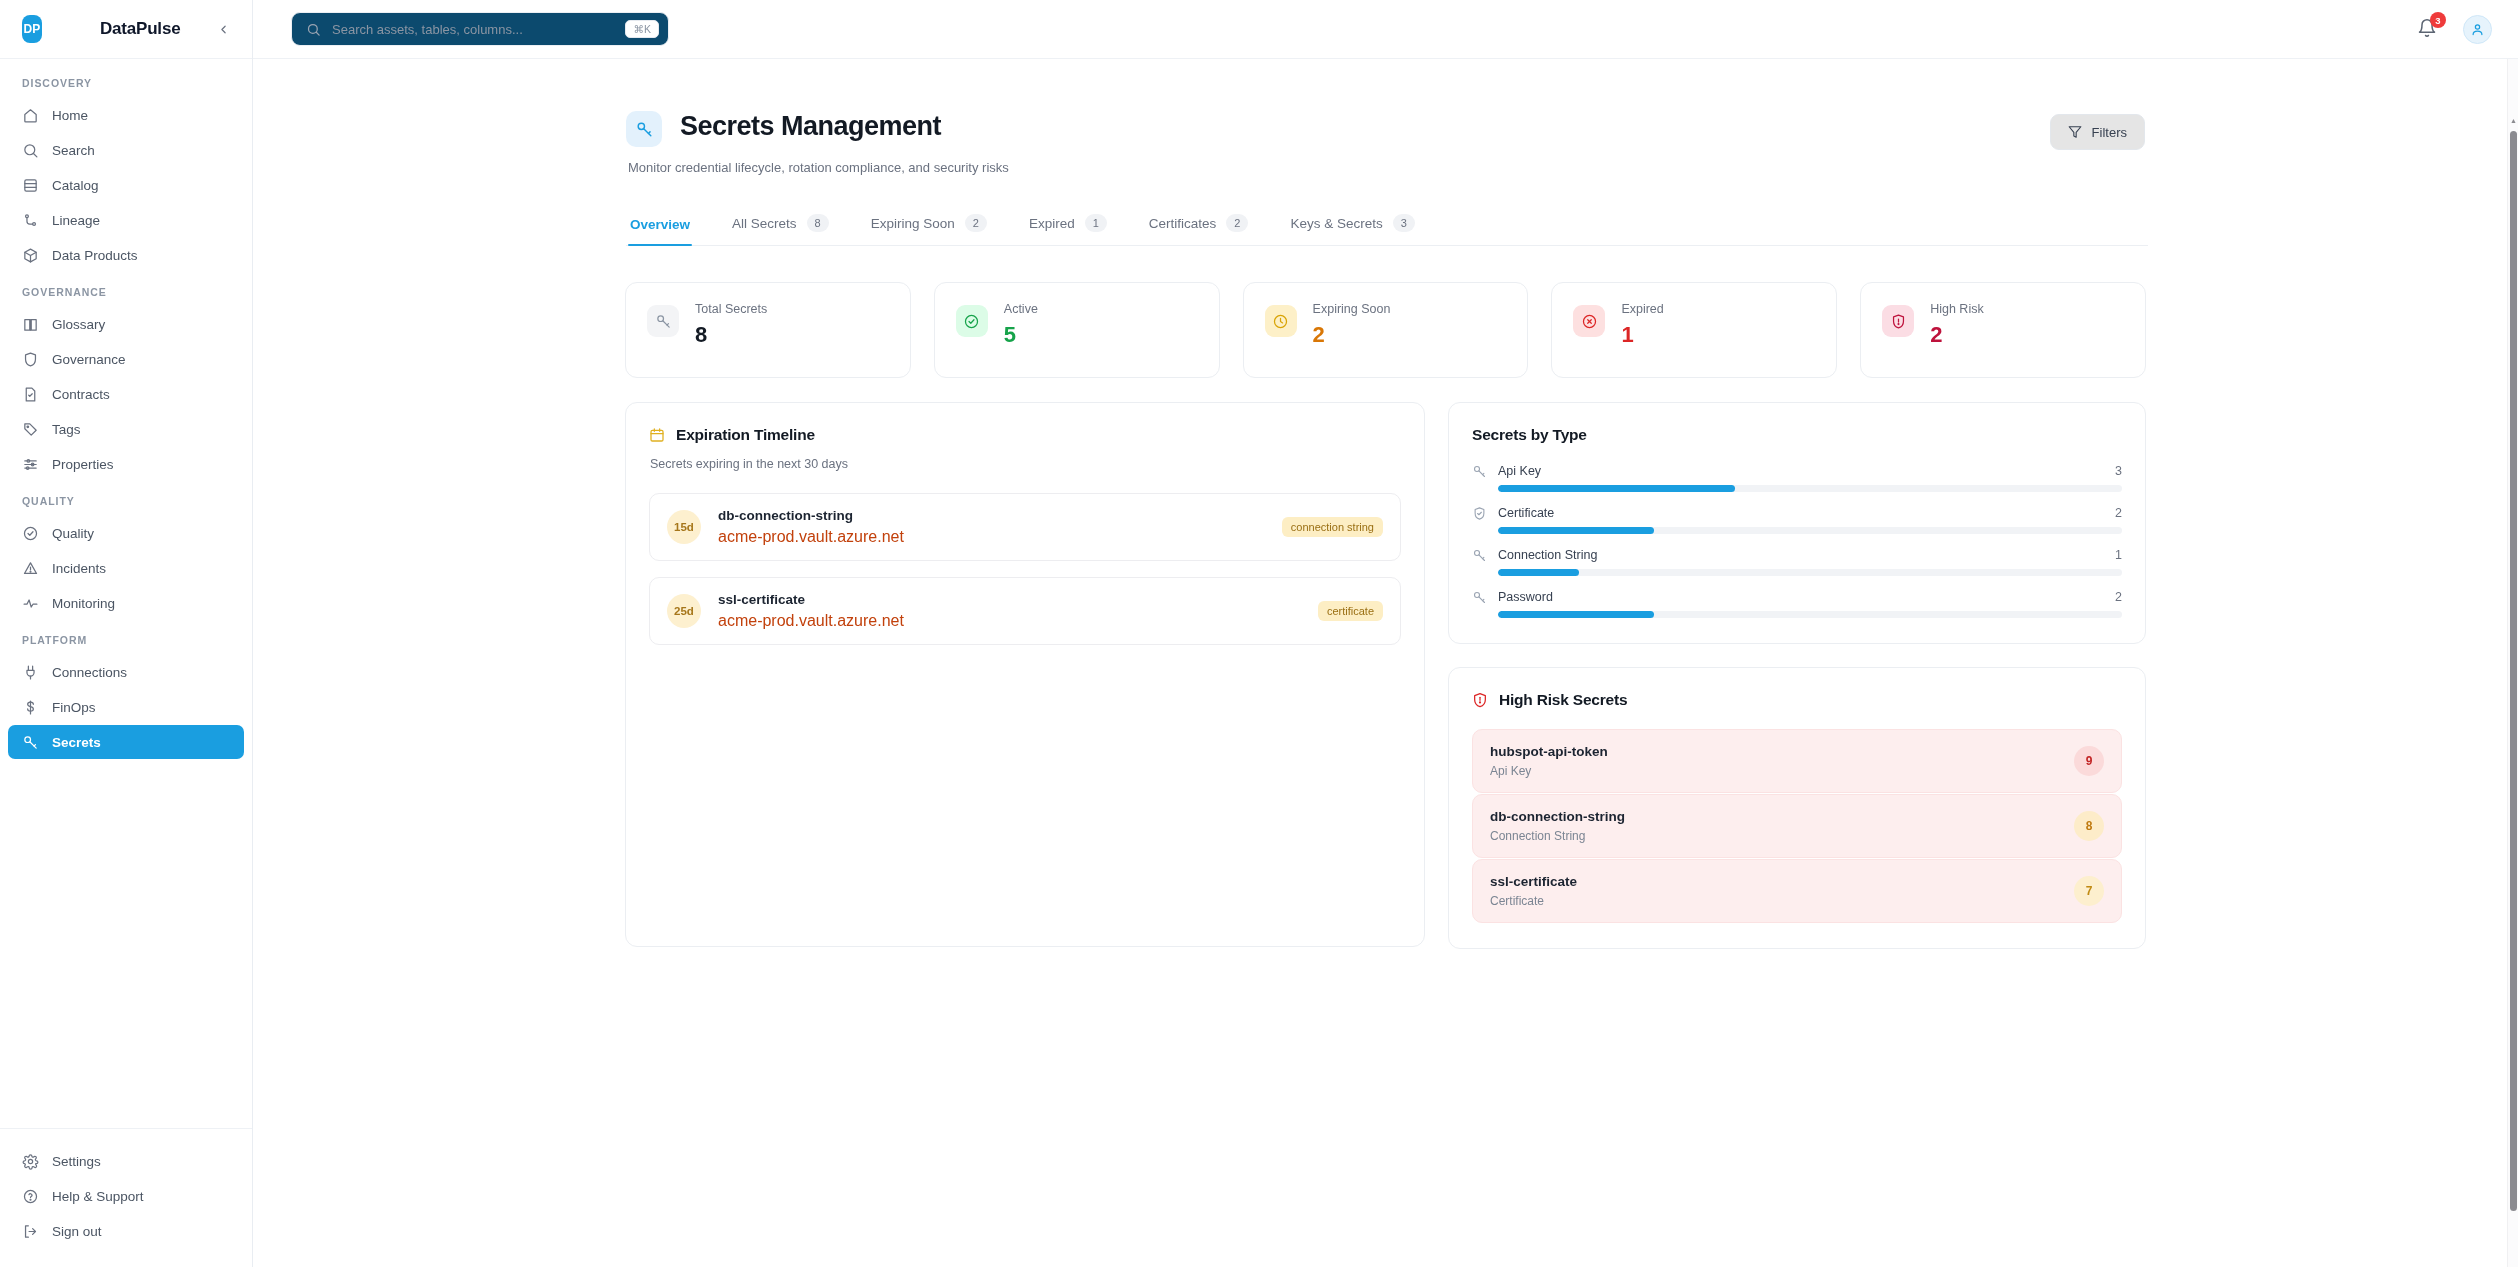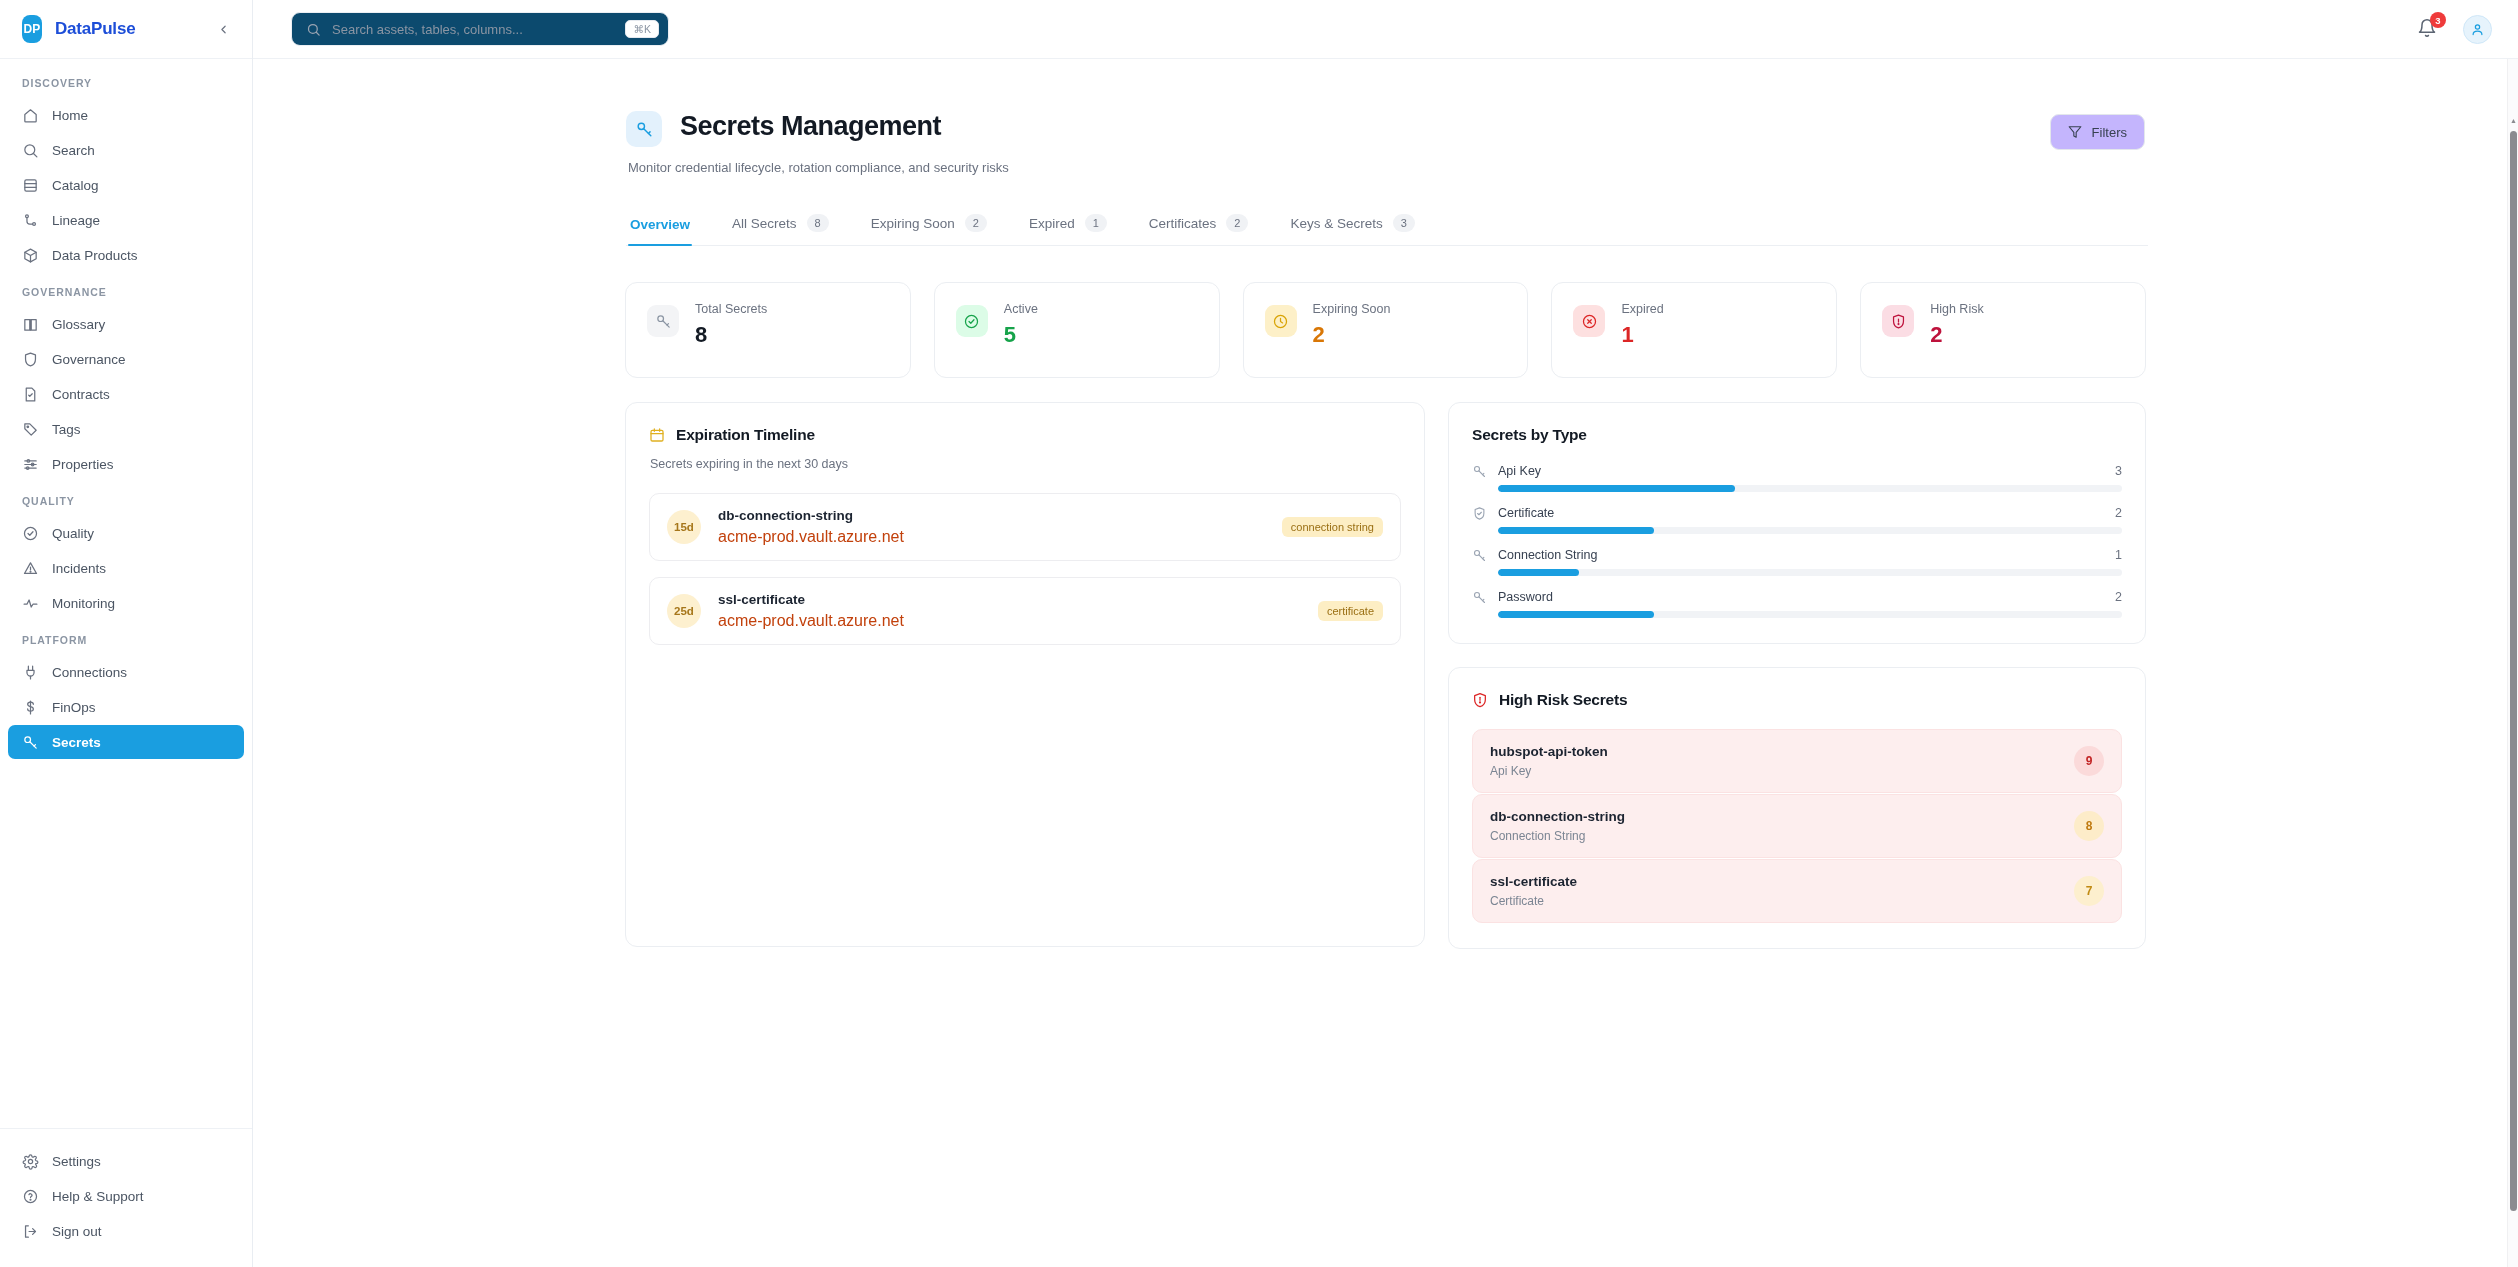--- a/index.html
+++ b/index.html
@@ -28,21 +28,21 @@
     border-bottom: 1px solid #eef1f5;
     gap: 13px;
   }
   .brand-logo {
     width: 20px; height: 28px; border-radius: 8px;
     background: #1a9ee0; color: #fff;
     font-size: 12px; font-weight: bold;
     display: flex; align-items: center; justify-content: center;
     letter-spacing: .2px;
   }
-  .brand-name { font-size: 17px; font-weight: bold; color: #1d4ed8; letter-spacing: -.2px; }
+  .brand-name { font-size: 17px; font-weight: bold; color: #0f172a; letter-spacing: -.2px; margin-left: 45px; }
   .collapse-btn {
     margin-left: auto; width: 22px; height: 22px;
     display: flex; align-items: center; justify-content: center;
     color: #6b7280; cursor: pointer;
   }
 
   .nav-scroll { flex: 1; padding: 14px 0 0 0; overflow: hidden; }
   .nav-group-label {
     font-size: 10.5px; font-weight: bold; letter-spacing: .95px;
     color: #8b95a3; padding: 0 0 0 22px; margin: 14px 0 9px 0;
@@ -112,21 +112,21 @@
     background: #e3f1fc; display: flex; align-items: center; justify-content: center;
     color: #1a9ee0;
   }
   .page-title { font-size: 27px; font-weight: bold; color: #131a24; letter-spacing: -.5px; }
   .page-sub { font-size: 13px; color: #6b7280; margin: 13px 0 0 2px; }
   .filters-btn {
     margin-left: auto; margin-top: 3px;
     display: flex; align-items: center; gap: 10px;
     height: 36px; padding: 0 17px;
     border: 1px solid #e3e7ec; border-radius: 9px;
-    background: #c4b5fd; font-size: 13px; color: #374151; cursor: pointer;
+    background: #e5e5e5; font-size: 13px; color: #374151; cursor: pointer;
   }
 
   .tabs {
     display: flex; align-items: flex-end; gap: 38px;
     margin: 39px 0 0 3px; border-bottom: 1px solid #eceff3;
     padding-left: 2px;
   }
   .tab {
     display: flex; align-items: center; gap: 10px;
     padding: 0 2px 13px 2px; font-size: 13.5px; color: #6b7280;

